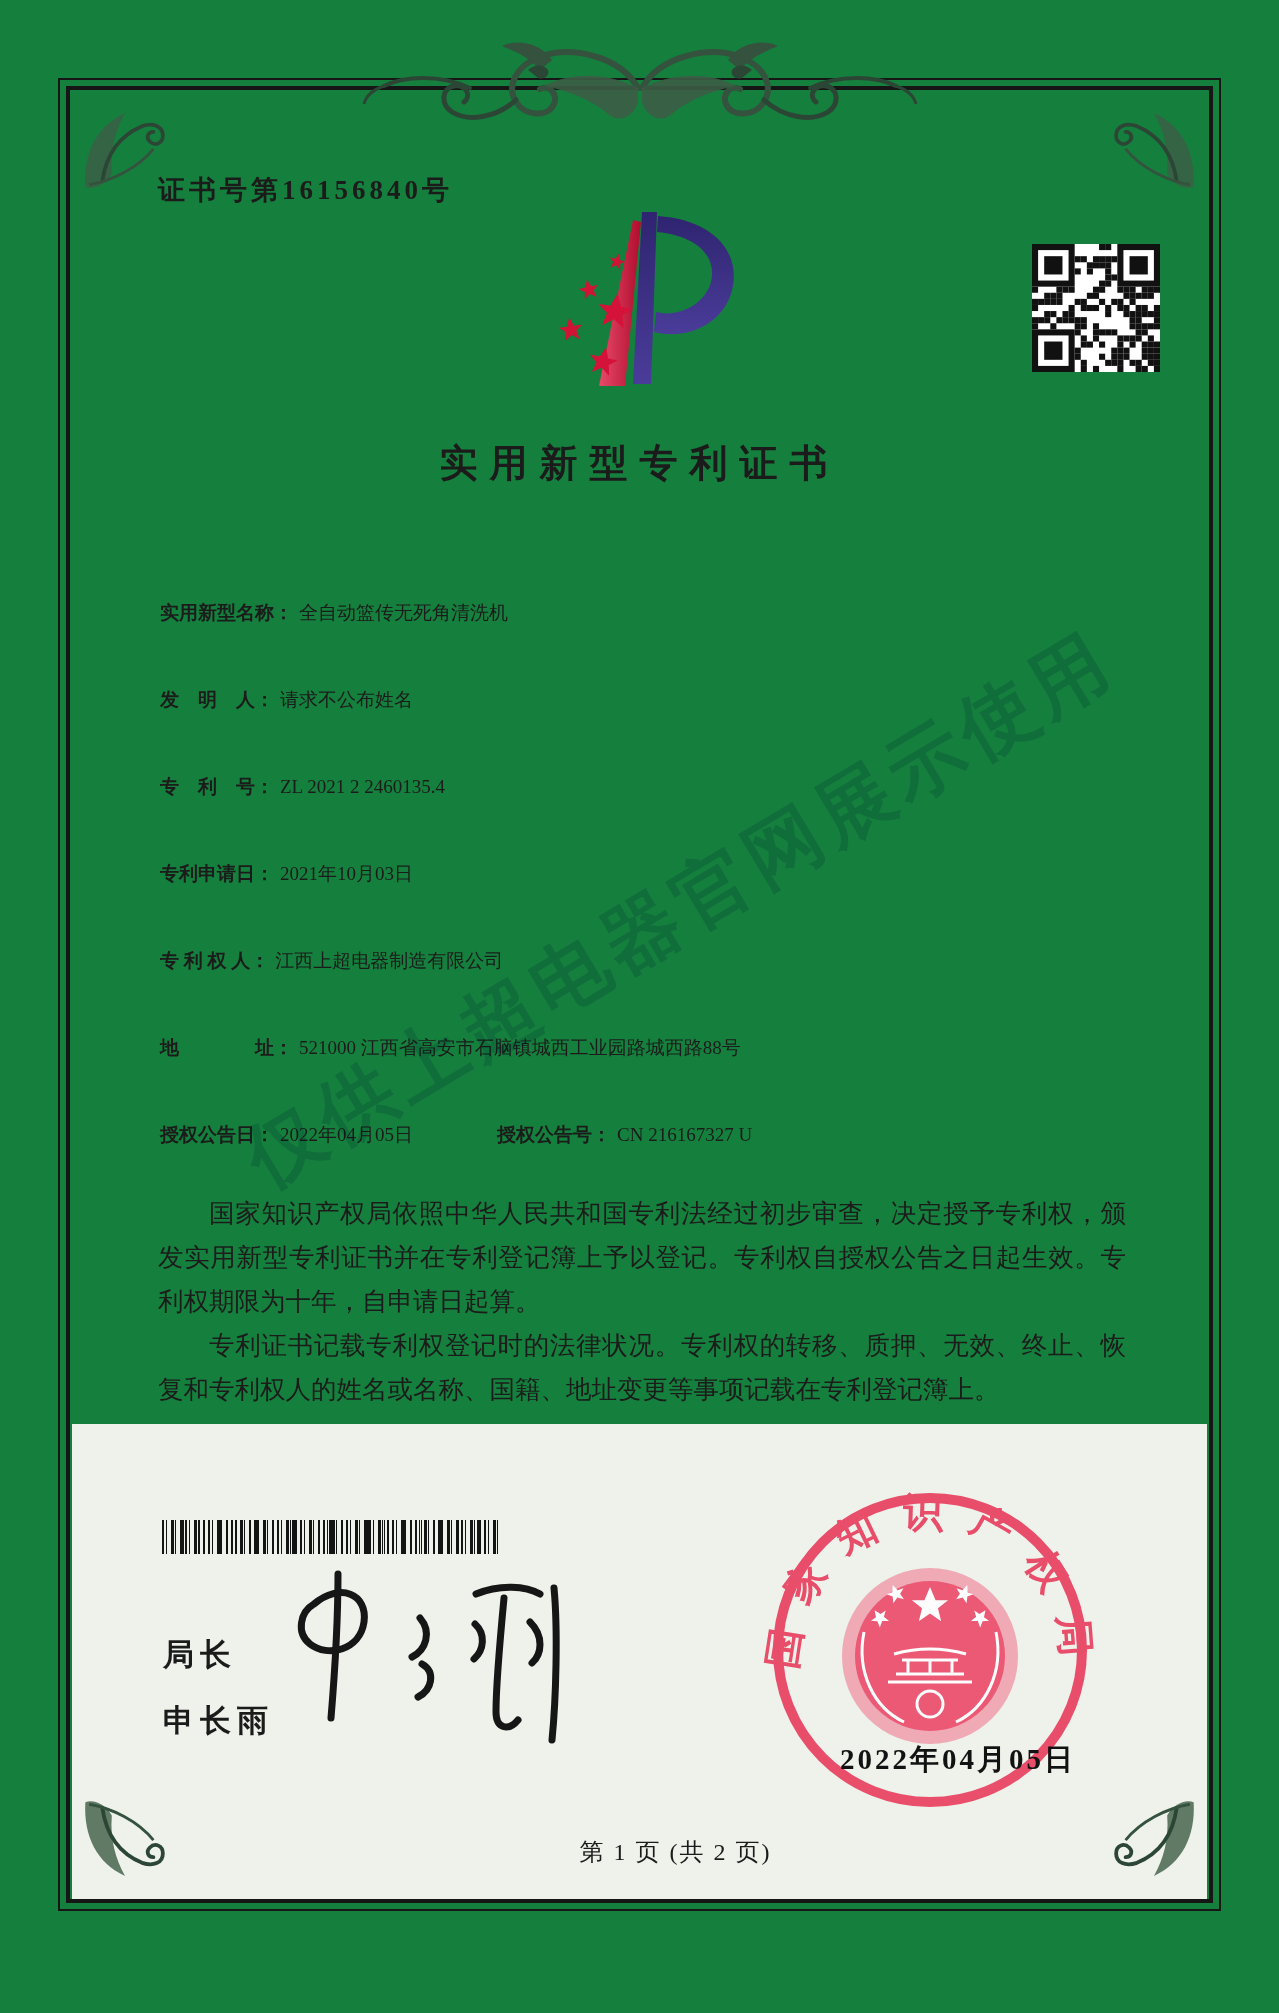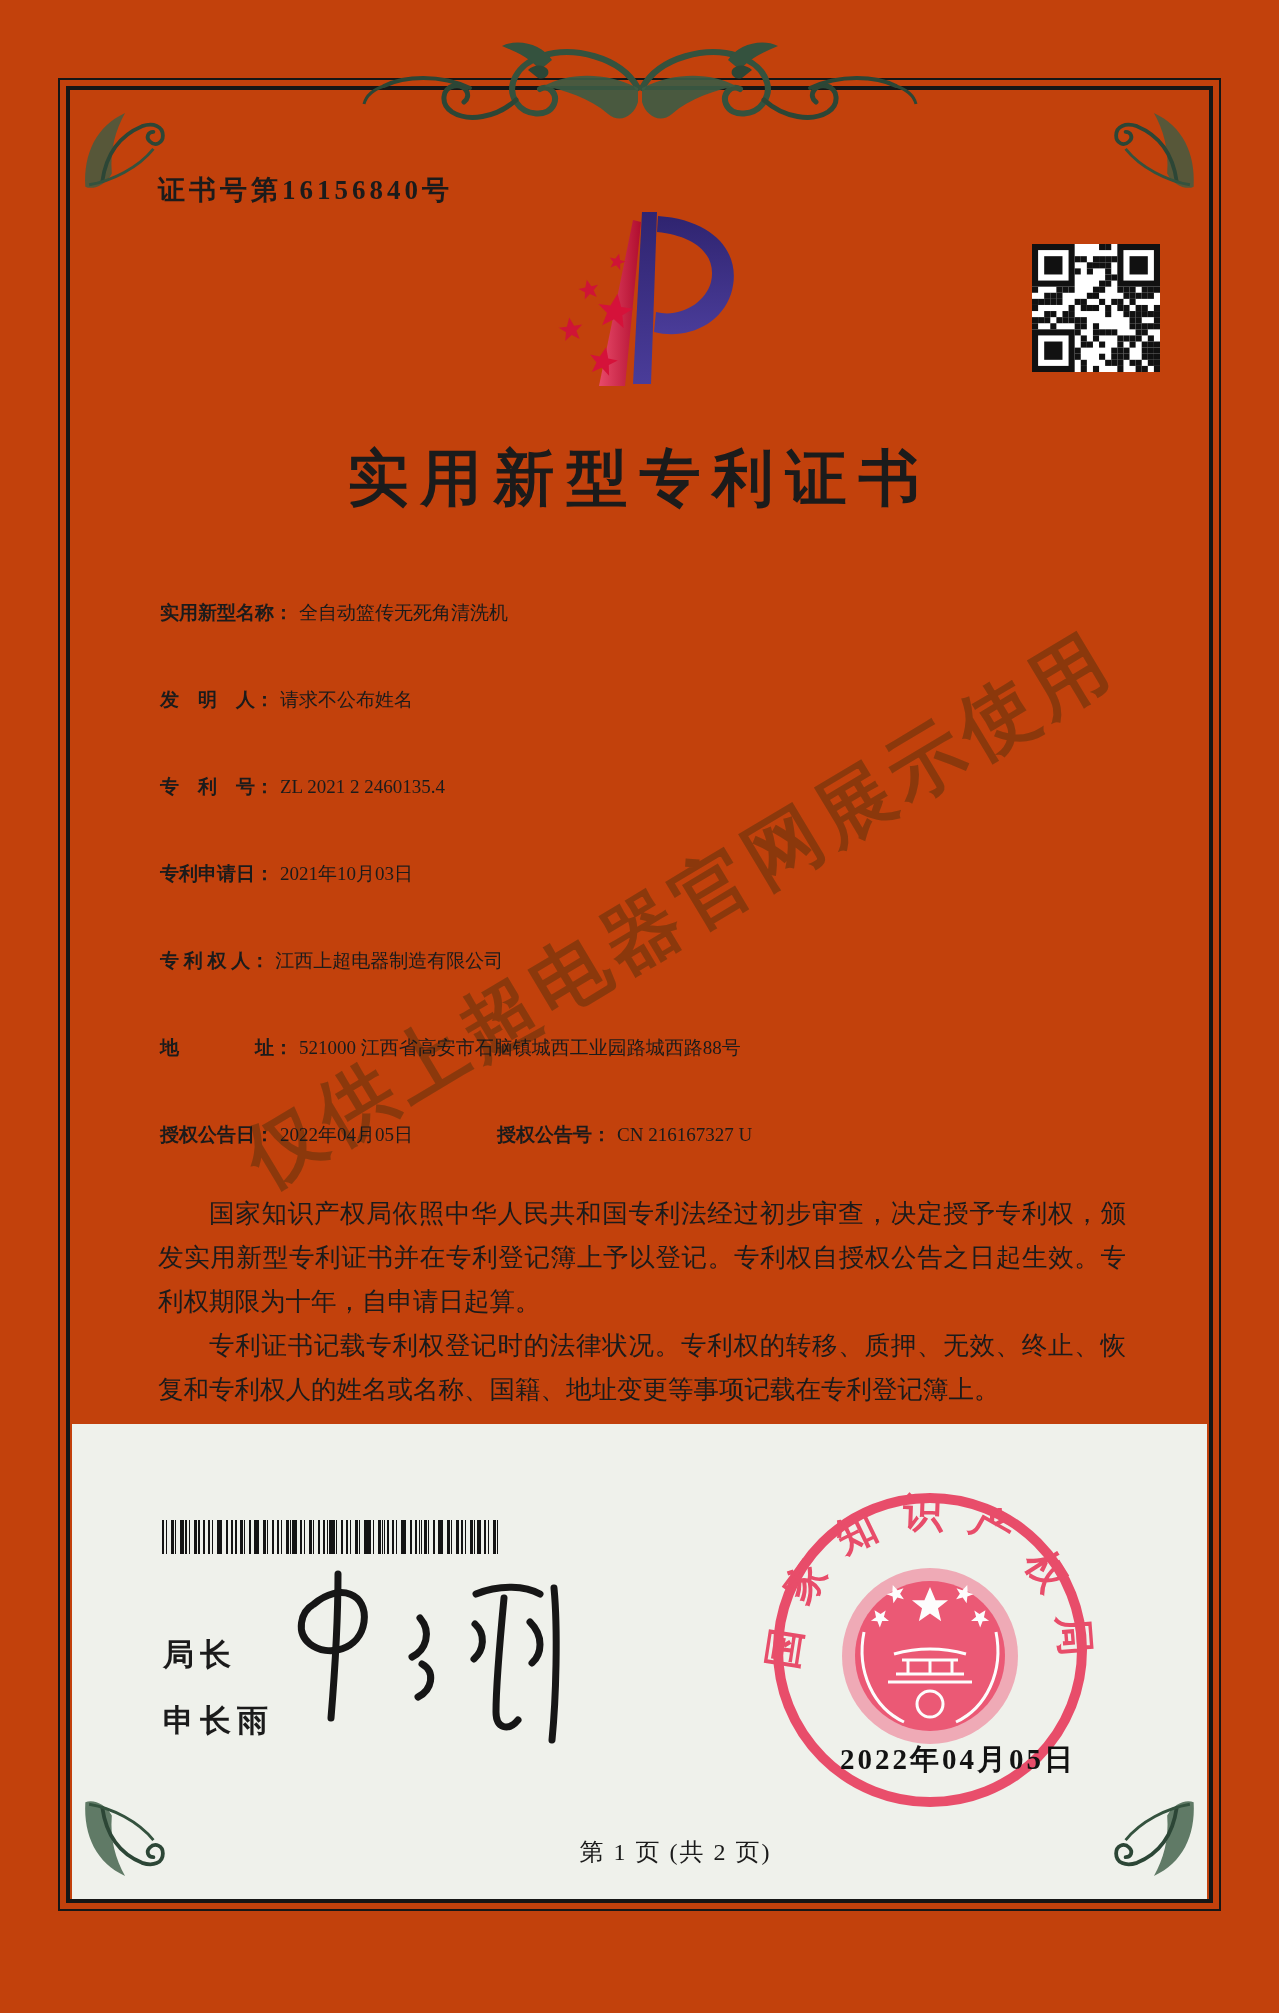--- a/index.html
+++ b/index.html
@@ -1,20 +1,20 @@
 <!DOCTYPE html>
 <html><head>
 <meta charset="utf-8">
 <style>
   html,body{margin:0;padding:0;background:#e8e8e8;}
   .page{
     position:relative;
     width:1279px;height:2013px;
     margin:0 auto;
-    background:#c2410c;
+    background:#15803d;
     overflow:hidden;
     font-family:"Liberation Serif","DejaVu Serif",serif;
     color:#1b1b1b;
   }
   
   .frame{
     position:absolute;left:66px;top:86px;right:66px;bottom:110px;
     border:4px solid #161616;
     outline:2px solid #161616;
     outline-offset:6px;
@@ -38,21 +38,21 @@
   .corner.br{right:74px;bottom:118px;transform:scale(-1,-1);}
   
   .cert-no{
     position:absolute;left:158px;top:172px;
     font-size:27px;letter-spacing:4px;font-weight:600;
   }
   .logo{position:absolute;left:527px;top:206px;width:222px;height:190px;}
   .qr{position:absolute;left:1032px;top:244px;width:128px;height:128px;background:#fff;}
   .title{
     position:absolute;left:0;top:438px;width:100%;
-    text-align:center;font-size:61px;font-weight:bold;letter-spacing:12px;
+    text-align:center;font-size:38px;font-weight:bold;letter-spacing:12px;
   }
   
   .fields{position:absolute;left:160px;top:600px;width:975px;font-size:19px;}
   .field-row{display:flex;align-items:baseline;height:40px;margin-bottom:47px;white-space:nowrap;}
   .field-label{font-weight:600;}
   .field-value{margin-left:6px;}
   .pair2{margin-left:84px;display:flex;align-items:baseline;text-align:center;}
   
   .body-text{
     position:absolute;left:158px;top:1192px;width:968px;

